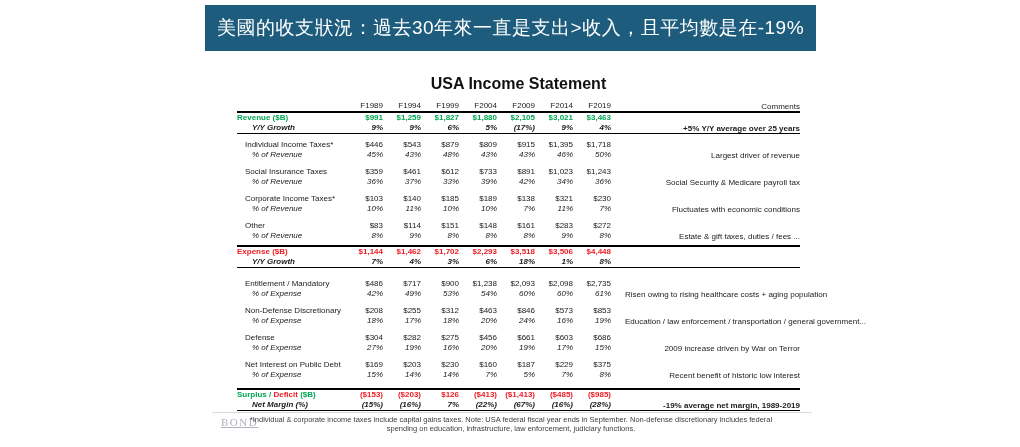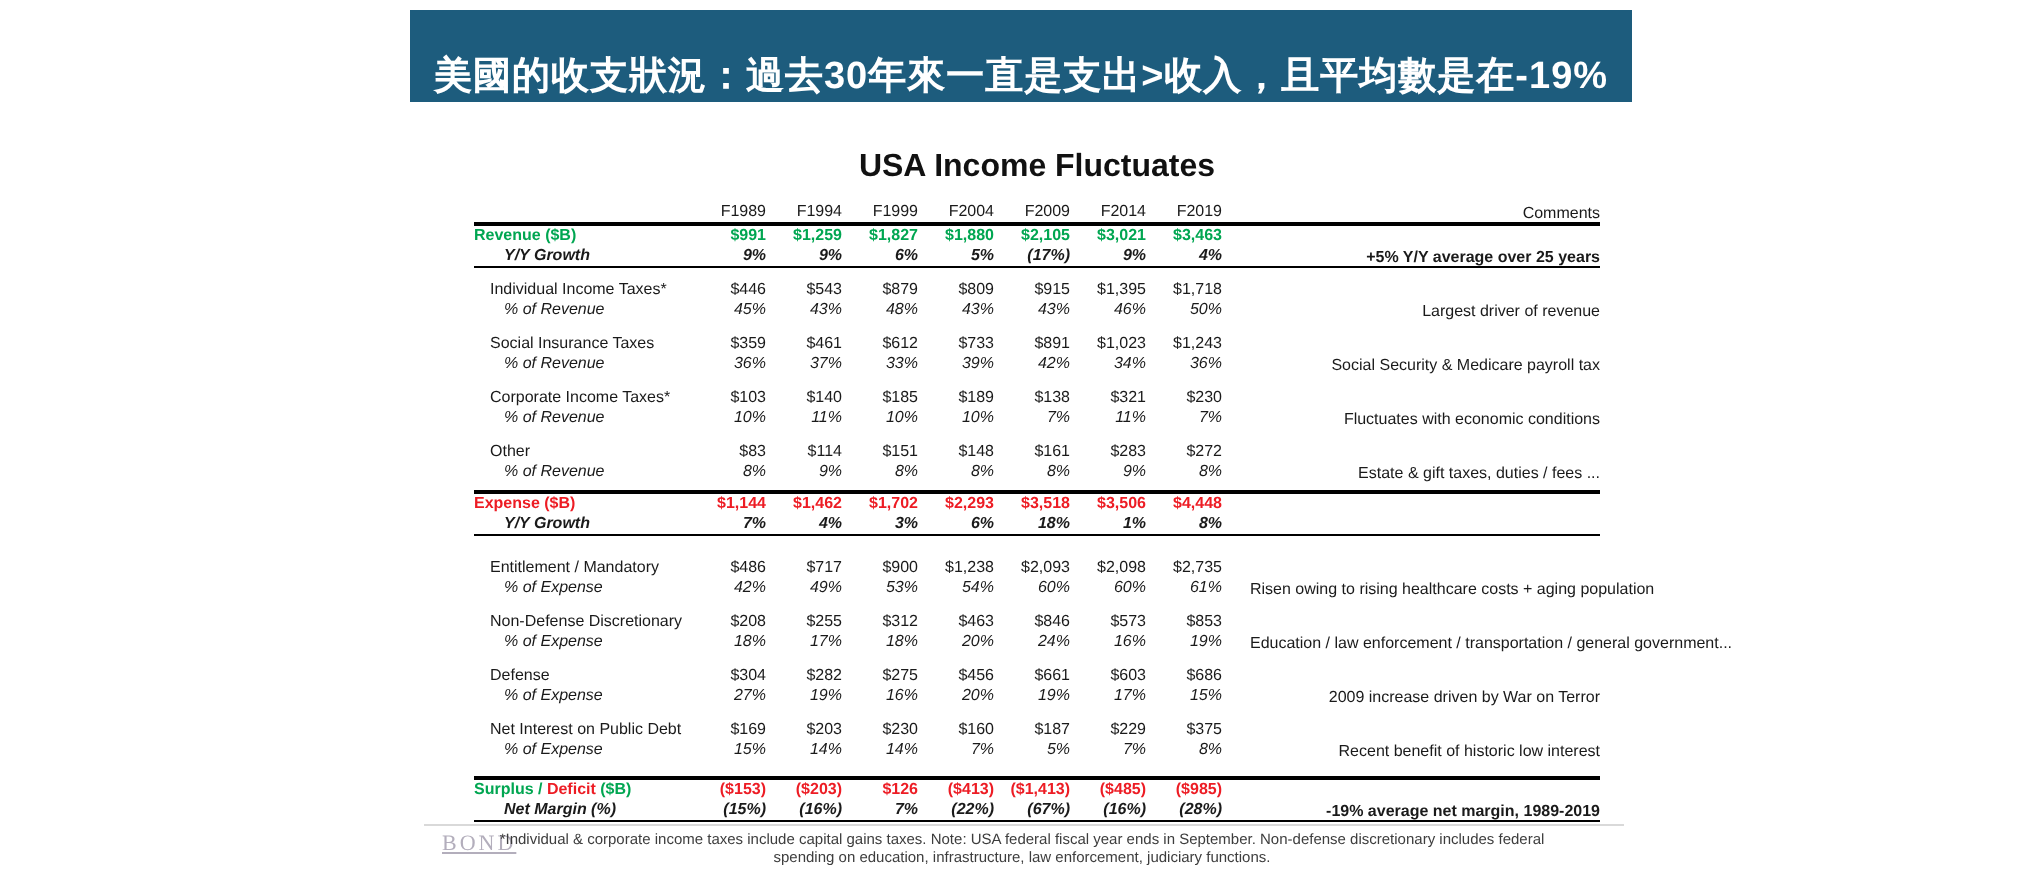--- a/index.html
+++ b/index.html
@@ -2,22 +2,22 @@
 <html><head>
 <meta charset="utf-8">
 <style>
   html,body{margin:0;padding:0;}
   body{
     width:1020px;height:447px;position:relative;background:#ffffff;
     font-family:"Liberation Sans",sans-serif;color:#1a1a1a;overflow:hidden;
   }
   .banner{
     position:absolute;left:205px;top:5px;width:611px;height:46px;
-    background:#1d5c7d;color:#ffffff;display:flex;align-items:flex-end;justify-content:center;
-    font-size:19px;font-weight:bold;letter-spacing:0.5px;white-space:nowrap;
+    background:#1d5c7d;color:#ffffff;display:flex;align-items:center;justify-content:center;
+    font-size:19px;font-weight:normal;letter-spacing:0.5px;white-space:nowrap;
   }
   .page-title{
     position:absolute;left:237px;top:75px;width:563px;text-align:center;
     font-size:16px;font-weight:bold;color:#111111;
   }
   .table-wrap{position:absolute;left:237px;top:101px;width:563px;}
   table.fin{
     border-collapse:collapse;table-layout:fixed;width:563px;
     font-size:8px;line-height:10px;color:#1a1a1a;
   }
@@ -50,21 +50,21 @@
     font-size:7.5px;line-height:9px;color:#3d3d3d;
   }
 </style>
 </head>
 <body>
 
 <div class="banner">
   <span>美國的收支狀況：過去30年來一直是支出&gt;收入，且平均數是在-19%</span>
 </div>
 
-<div class="page-title">USA Income Fluctuates</div>
+<div class="page-title">USA Income Statement</div>
 
 <div class="table-wrap">
   <table class="fin">
     <colgroup>
       <col style="width:108px">
       <col style="width:38px">
         <col style="width:38px">
         <col style="width:38px">
         <col style="width:38px">
       <col style="width:38px">

